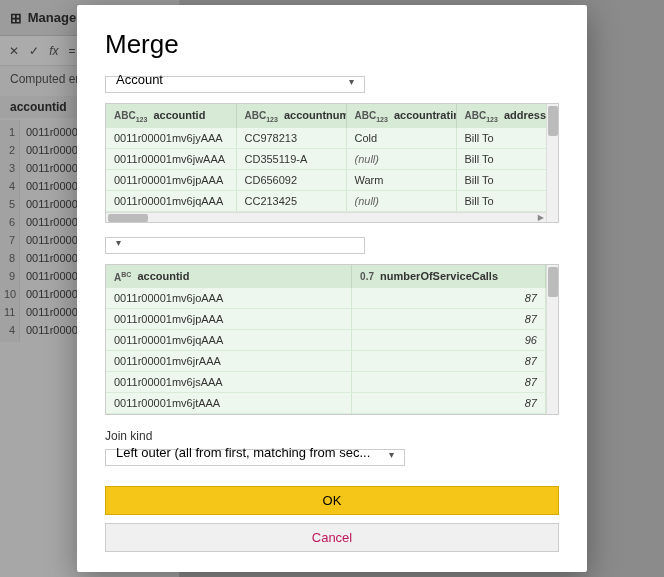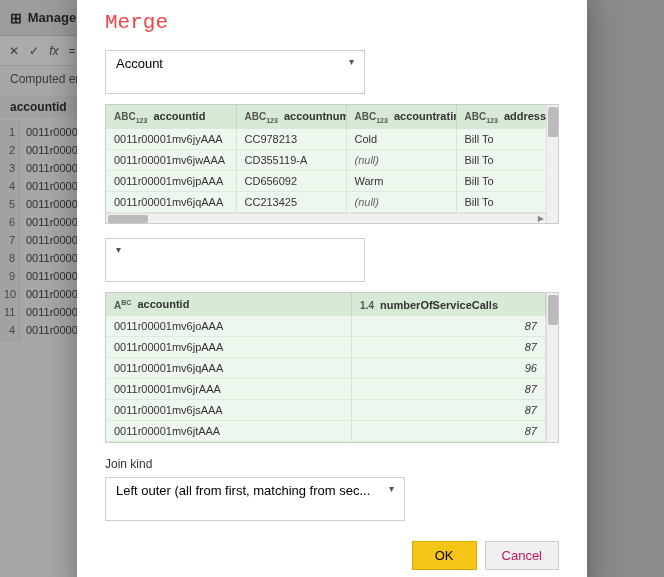--- a/index.html
+++ b/index.html
@@ -83,39 +83,38 @@
     .modal {
       background: #fff;
       border-radius: 2px;
       box-shadow: 0 8px 32px rgba(0,0,0,0.35);
       width: 510px;
       padding: 24px 28px 20px 28px;
       position: relative;
     }
 
     .modal-title {
-      font-size: 21px;
+      font-size: 26px;
       font-weight: 300;
-      color: #ef4444;
+      color: #000000;
       margin-bottom: 16px;
-      font-family: Liberation Mono, monospace;
     }
 
     
     .dropdown {
       display: flex;
-      align-items: flex-start;
+      align-items: flex-end;
       justify-content: space-between;
       border: 1px solid #ccc;
       padding: 5px 10px;
       cursor: pointer;
       background: #fff;
       margin-bottom: 10px;
       width: 260px;
-      height: 44px;
+      height: 17px;
     }
     .dropdown-chevron {
       color: #555;
       font-size: 10px;
     }
 
     
     .table-wrapper {
       border: 1px solid #ccc;
       overflow: hidden;
@@ -219,20 +218,21 @@
       margin-bottom: 6px;
       font-weight: 400;
     }
 
     
     .modal-footer {
       display: flex;
       justify-content: flex-end;
       gap: 8px;
       margin-top: 20px;
+      flex-direction: column;
     }
     .btn-ok {
       background: #f5c518;
       border: 1px solid #d4aa00;
       color: #000;
       padding: 6px 22px;
       font-size: 13px;
       cursor: pointer;
       font-weight: 500;
     }
@@ -391,21 +391,21 @@
               <col style="width:190px">
               <col style="width:150px">
             </colgroup>
             <thead class="table-header">
               <tr>
                 <th>
                   <span class="th-icon">A<sup style="font-size:7px;">BC</sup></span>
                   accountid
                 </th>
                 <th>
-                  <span class="th-icon">1.4</span>
+                  <span class="th-icon">0.7</span>
                   numberOfServiceCalls
                 </th>
               </tr>
             </thead>
             <tbody class="table-body">
               <tr>
                 <td>0011r00001mv6joAAA</td>
                 <td class="num">87</td>
               </tr>
               <tr>

